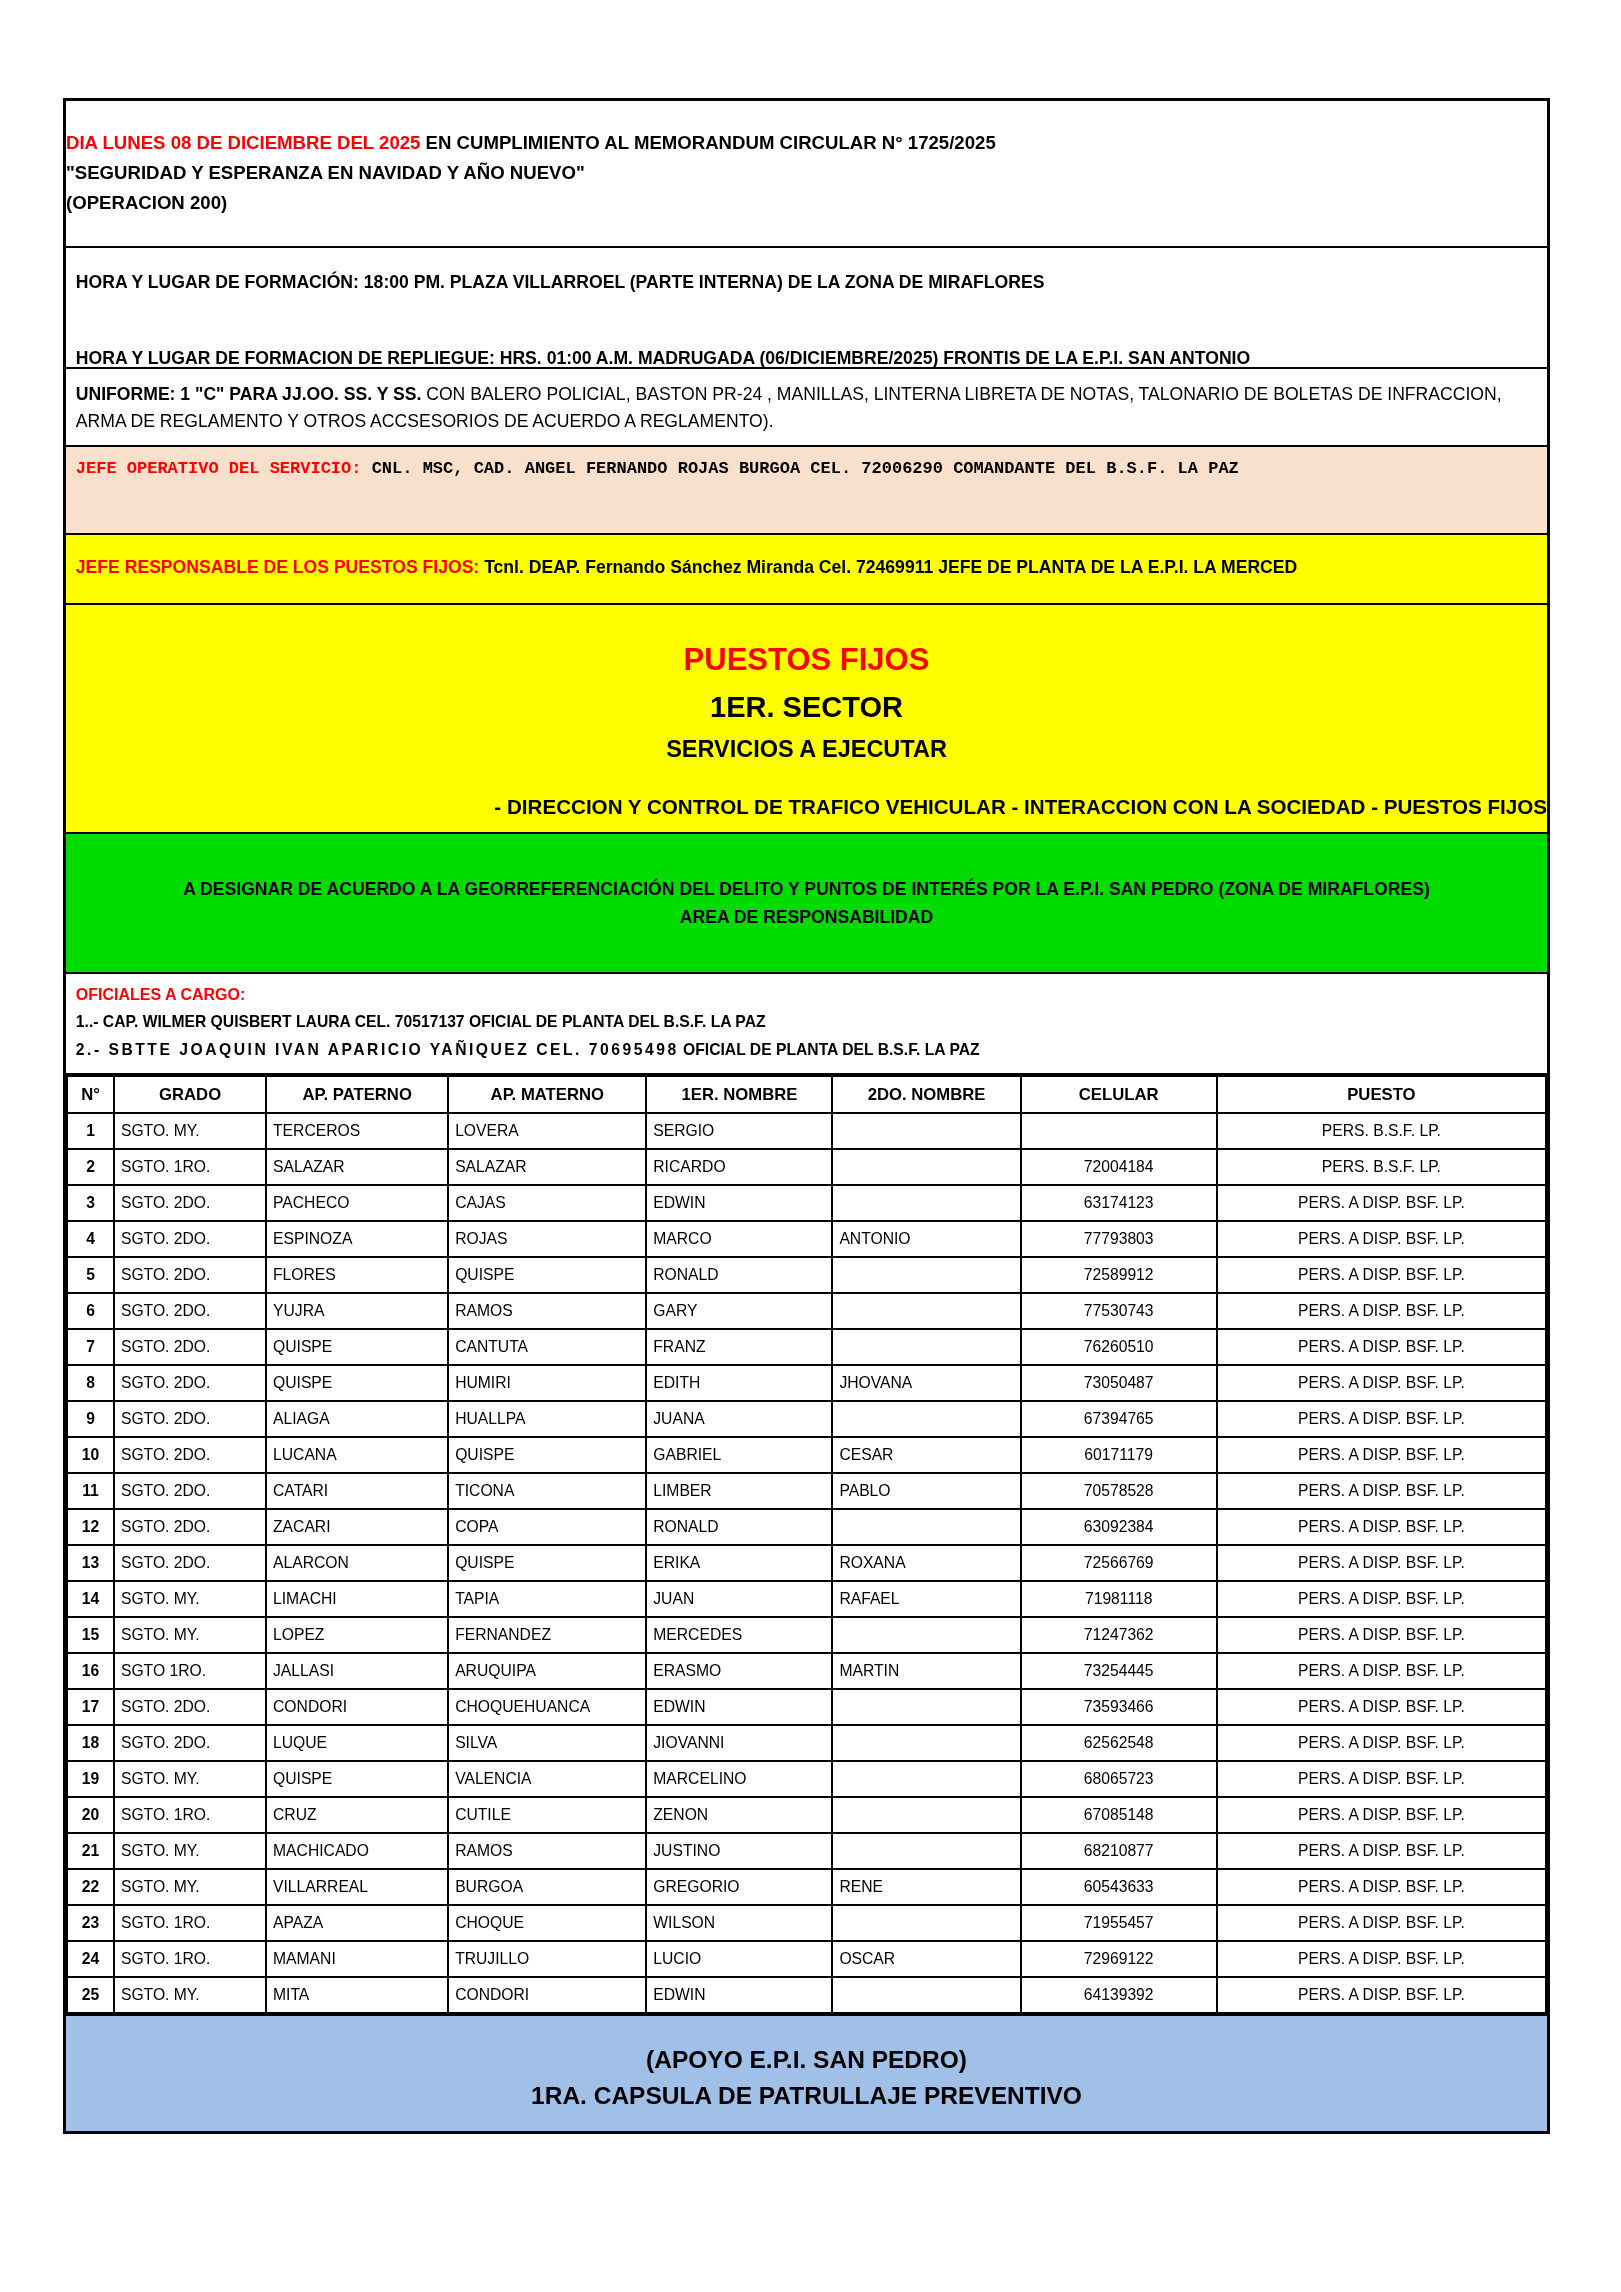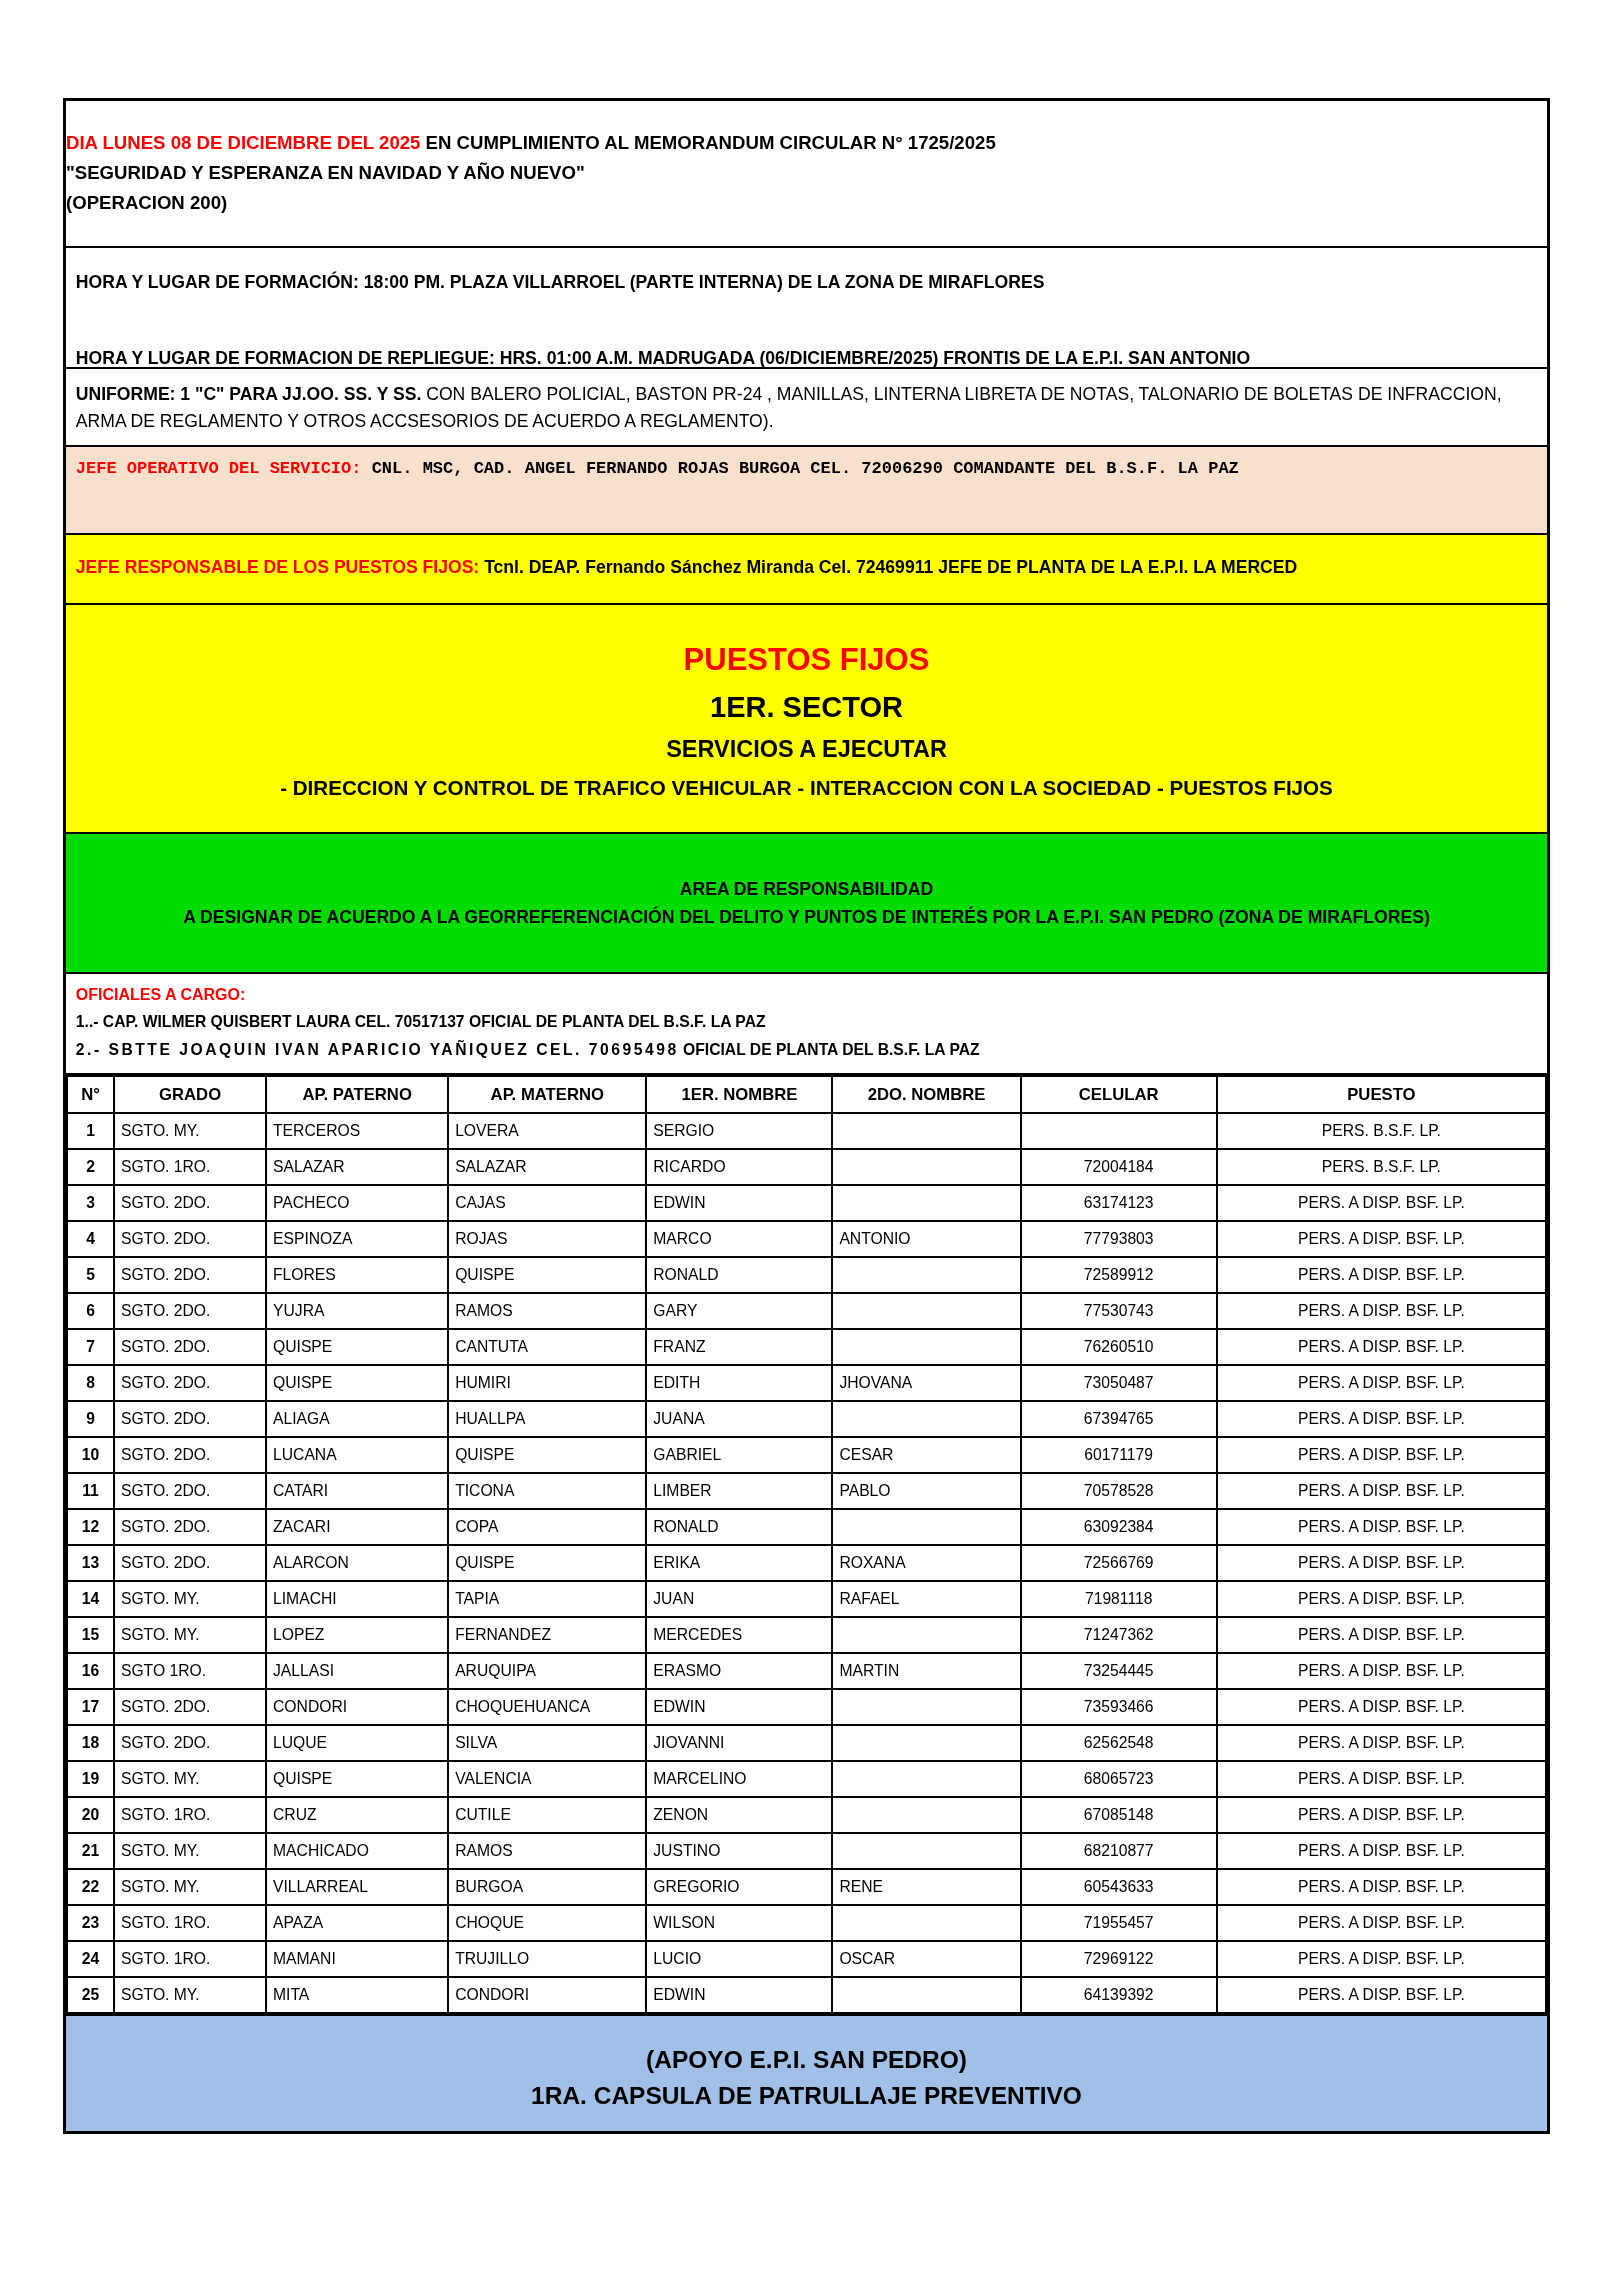--- a/index.html
+++ b/index.html
@@ -33,21 +33,21 @@
   .sec-uniforme{height:78px;font-size:17.6px;line-height:27.4px;padding:11.8px 11.8px 0 9.8px;}
   
   .sec-jefeop{height:88px;background:var(--peach);font-weight:bold;font-size:17px;padding:11.8px 9.8px 0 9.8px;font-family:Liberation Mono, monospace;}
   
   .sec-jeferesp{height:70px;background:var(--yellow);font-weight:bold;font-size:17.6px;padding:21.6px 9.8px 0 9.8px;}
   
   .sec-puestos{height:229px;background:var(--yellow);text-align:center;font-weight:bold;}
   .pf-title{padding-top:37px;font-size:31px;line-height:35px;color:var(--red);}
   .pf-sector{margin-top:13.7px;font-size:29px;line-height:33px;}
   .pf-serv{margin-top:11.8px;font-size:23.5px;line-height:29px;}
-  .pf-det{margin-top:11px;font-size:20.6px;line-height:25.5px;}
+  .pf-det{margin-top:30px;font-size:20.6px;line-height:25.5px;text-align:right;}
   
   .sec-area{height:140px;background:var(--green);text-align:center;font-weight:bold;font-size:17.6px;line-height:28px;padding-top:41px;}
   
   .sec-oficiales{height:101px;font-size:15.7px;font-weight:bold;line-height:27.4px;padding:6.9px 9.8px 0 9.8px;}
   .of-label{font-size:16px;}
   .spaced{letter-spacing:2.5px;}
   
   table.roster{border-collapse:collapse;table-layout:fixed;width:100%;}
   table.roster th,table.roster td{
     border:2px solid #000;font-size:15.7px;height:36px;padding:0 5.9px;
@@ -89,22 +89,22 @@
   </div>
 
   <div class="sec sec-puestos">
     <p class="pf-title">PUESTOS FIJOS</p>
     <p class="pf-sector">1ER. SECTOR</p>
     <p class="pf-serv">SERVICIOS A EJECUTAR</p>
     <p class="pf-det">- DIRECCION Y CONTROL DE TRAFICO VEHICULAR - INTERACCION CON LA SOCIEDAD - PUESTOS FIJOS</p>
   </div>
 
   <div class="sec sec-area">
+    <p>A DESIGNAR DE ACUERDO A LA GEORREFERENCIACIÓN DEL DELITO Y PUNTOS DE INTERÉS POR LA E.P.I. SAN PEDRO (ZONA DE MIRAFLORES)</p>
     <p>AREA DE RESPONSABILIDAD</p>
-    <p>A DESIGNAR DE ACUERDO A LA GEORREFERENCIACIÓN DEL DELITO Y PUNTOS DE INTERÉS POR LA E.P.I. SAN PEDRO (ZONA DE MIRAFLORES)</p>
   </div>
 
   <div class="sec sec-oficiales">
     <p class="red of-label">OFICIALES A CARGO:</p>
     <p>1..- CAP. WILMER QUISBERT LAURA CEL. 70517137 OFICIAL DE PLANTA DEL B.S.F. LA PAZ</p>
     <p><span class="spaced">2.- SBTTE JOAQUIN IVAN APARICIO YAÑIQUEZ CEL. 70695498</span><span>  OFICIAL DE PLANTA DEL B.S.F. LA PAZ</span></p>
   </div>
 
   <div class="sec">
     <table class="roster">

